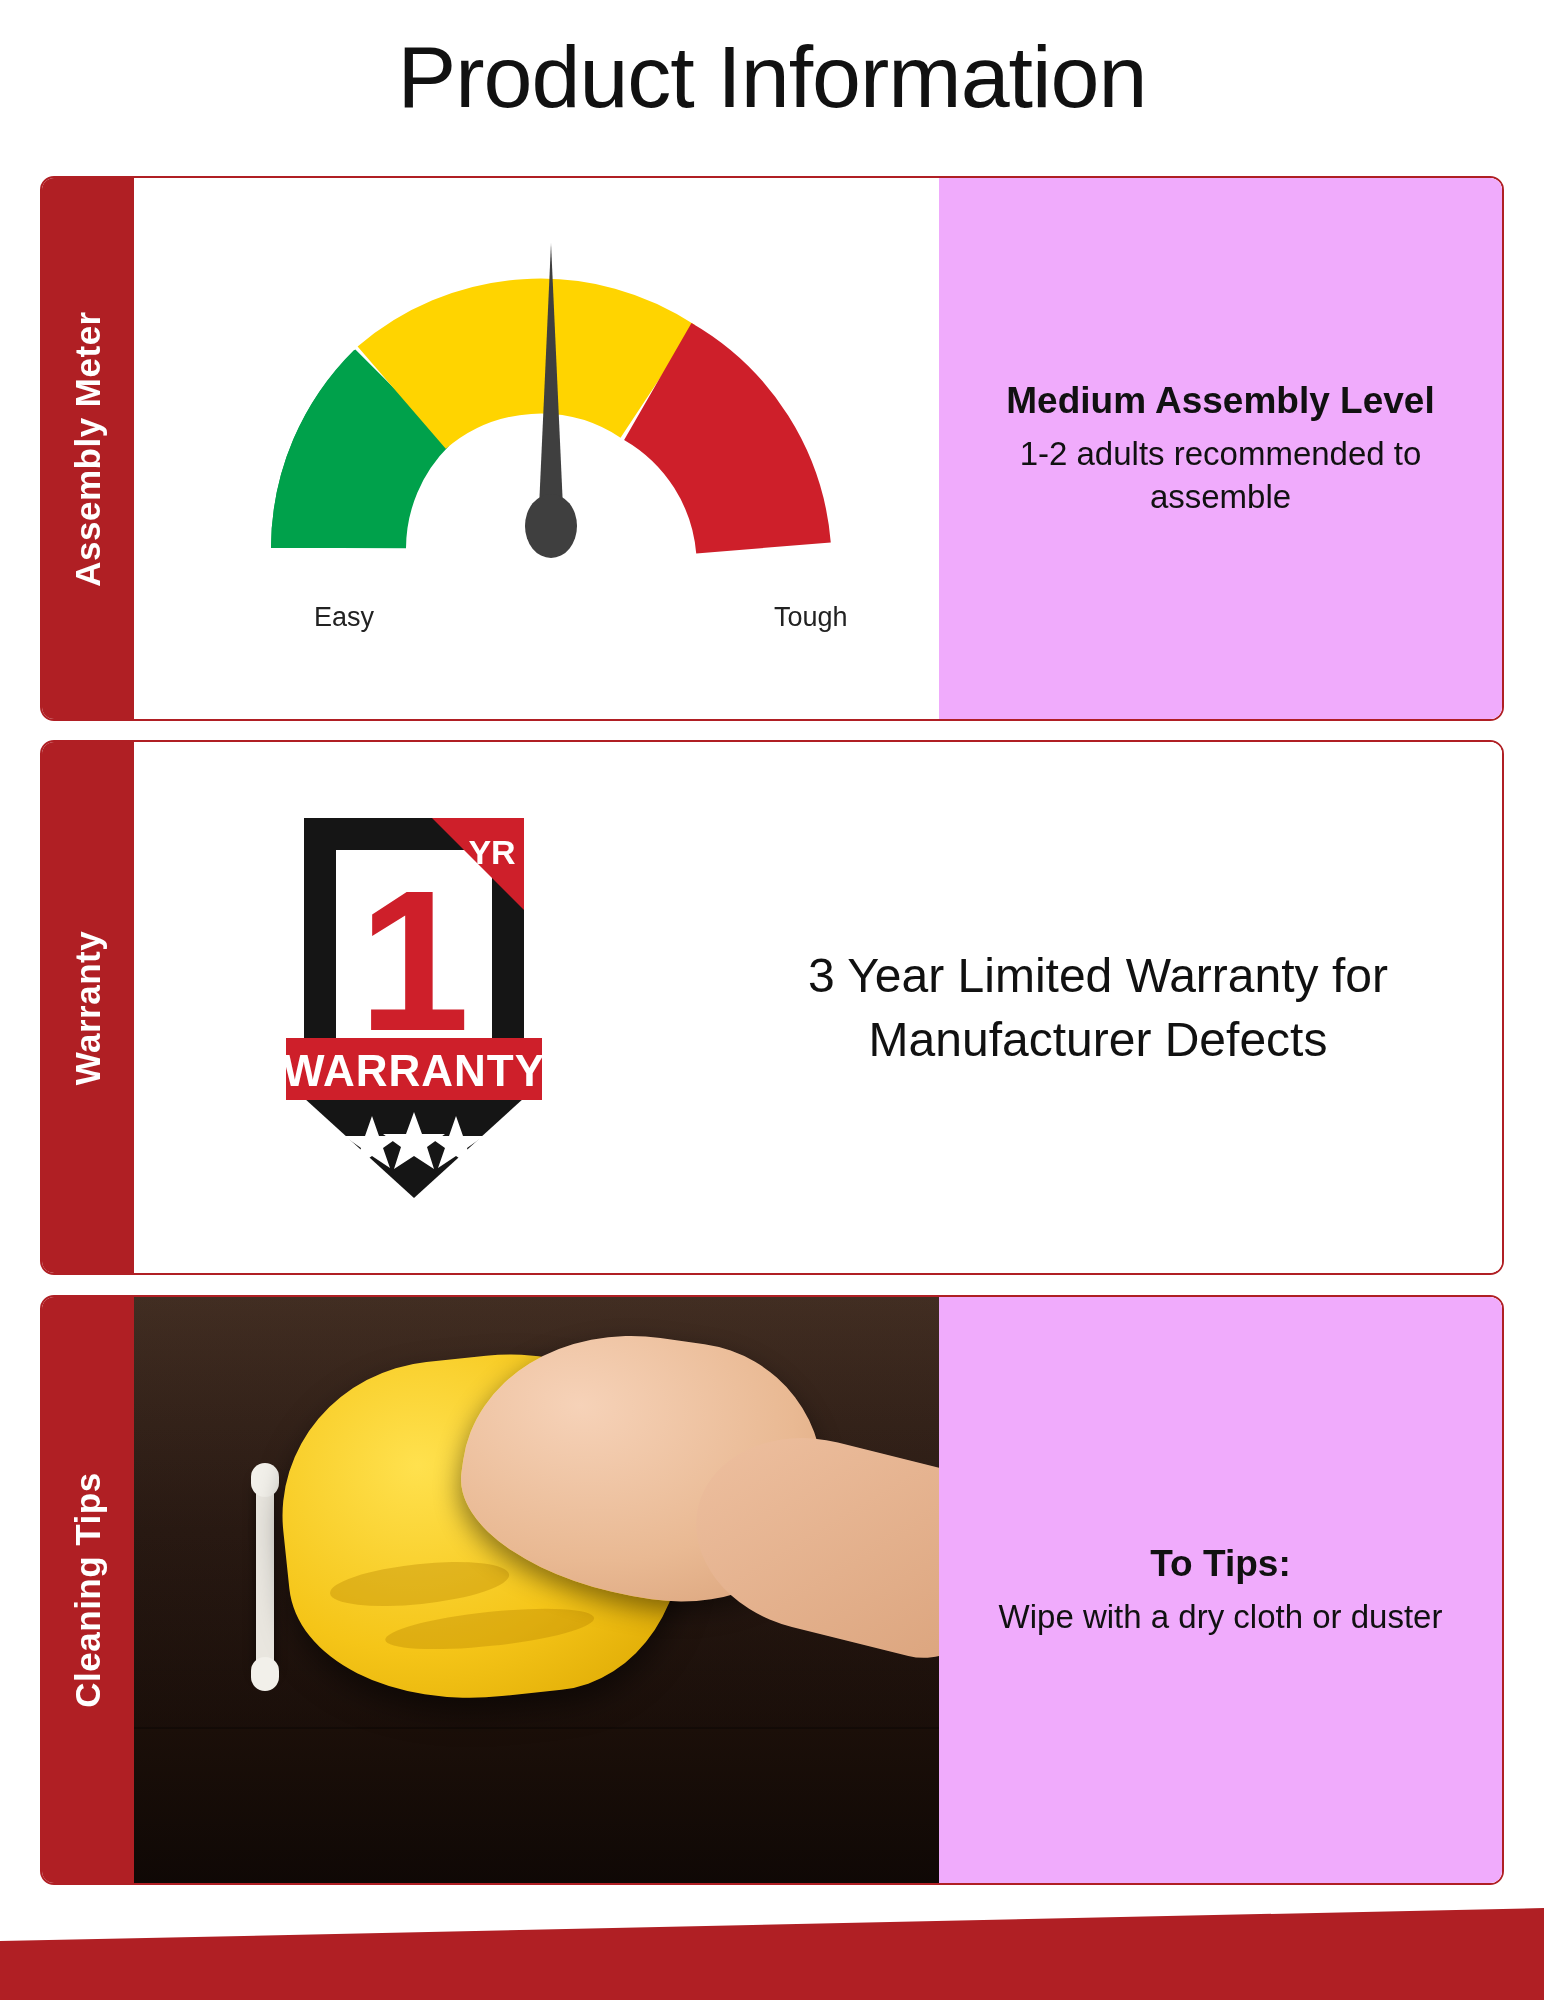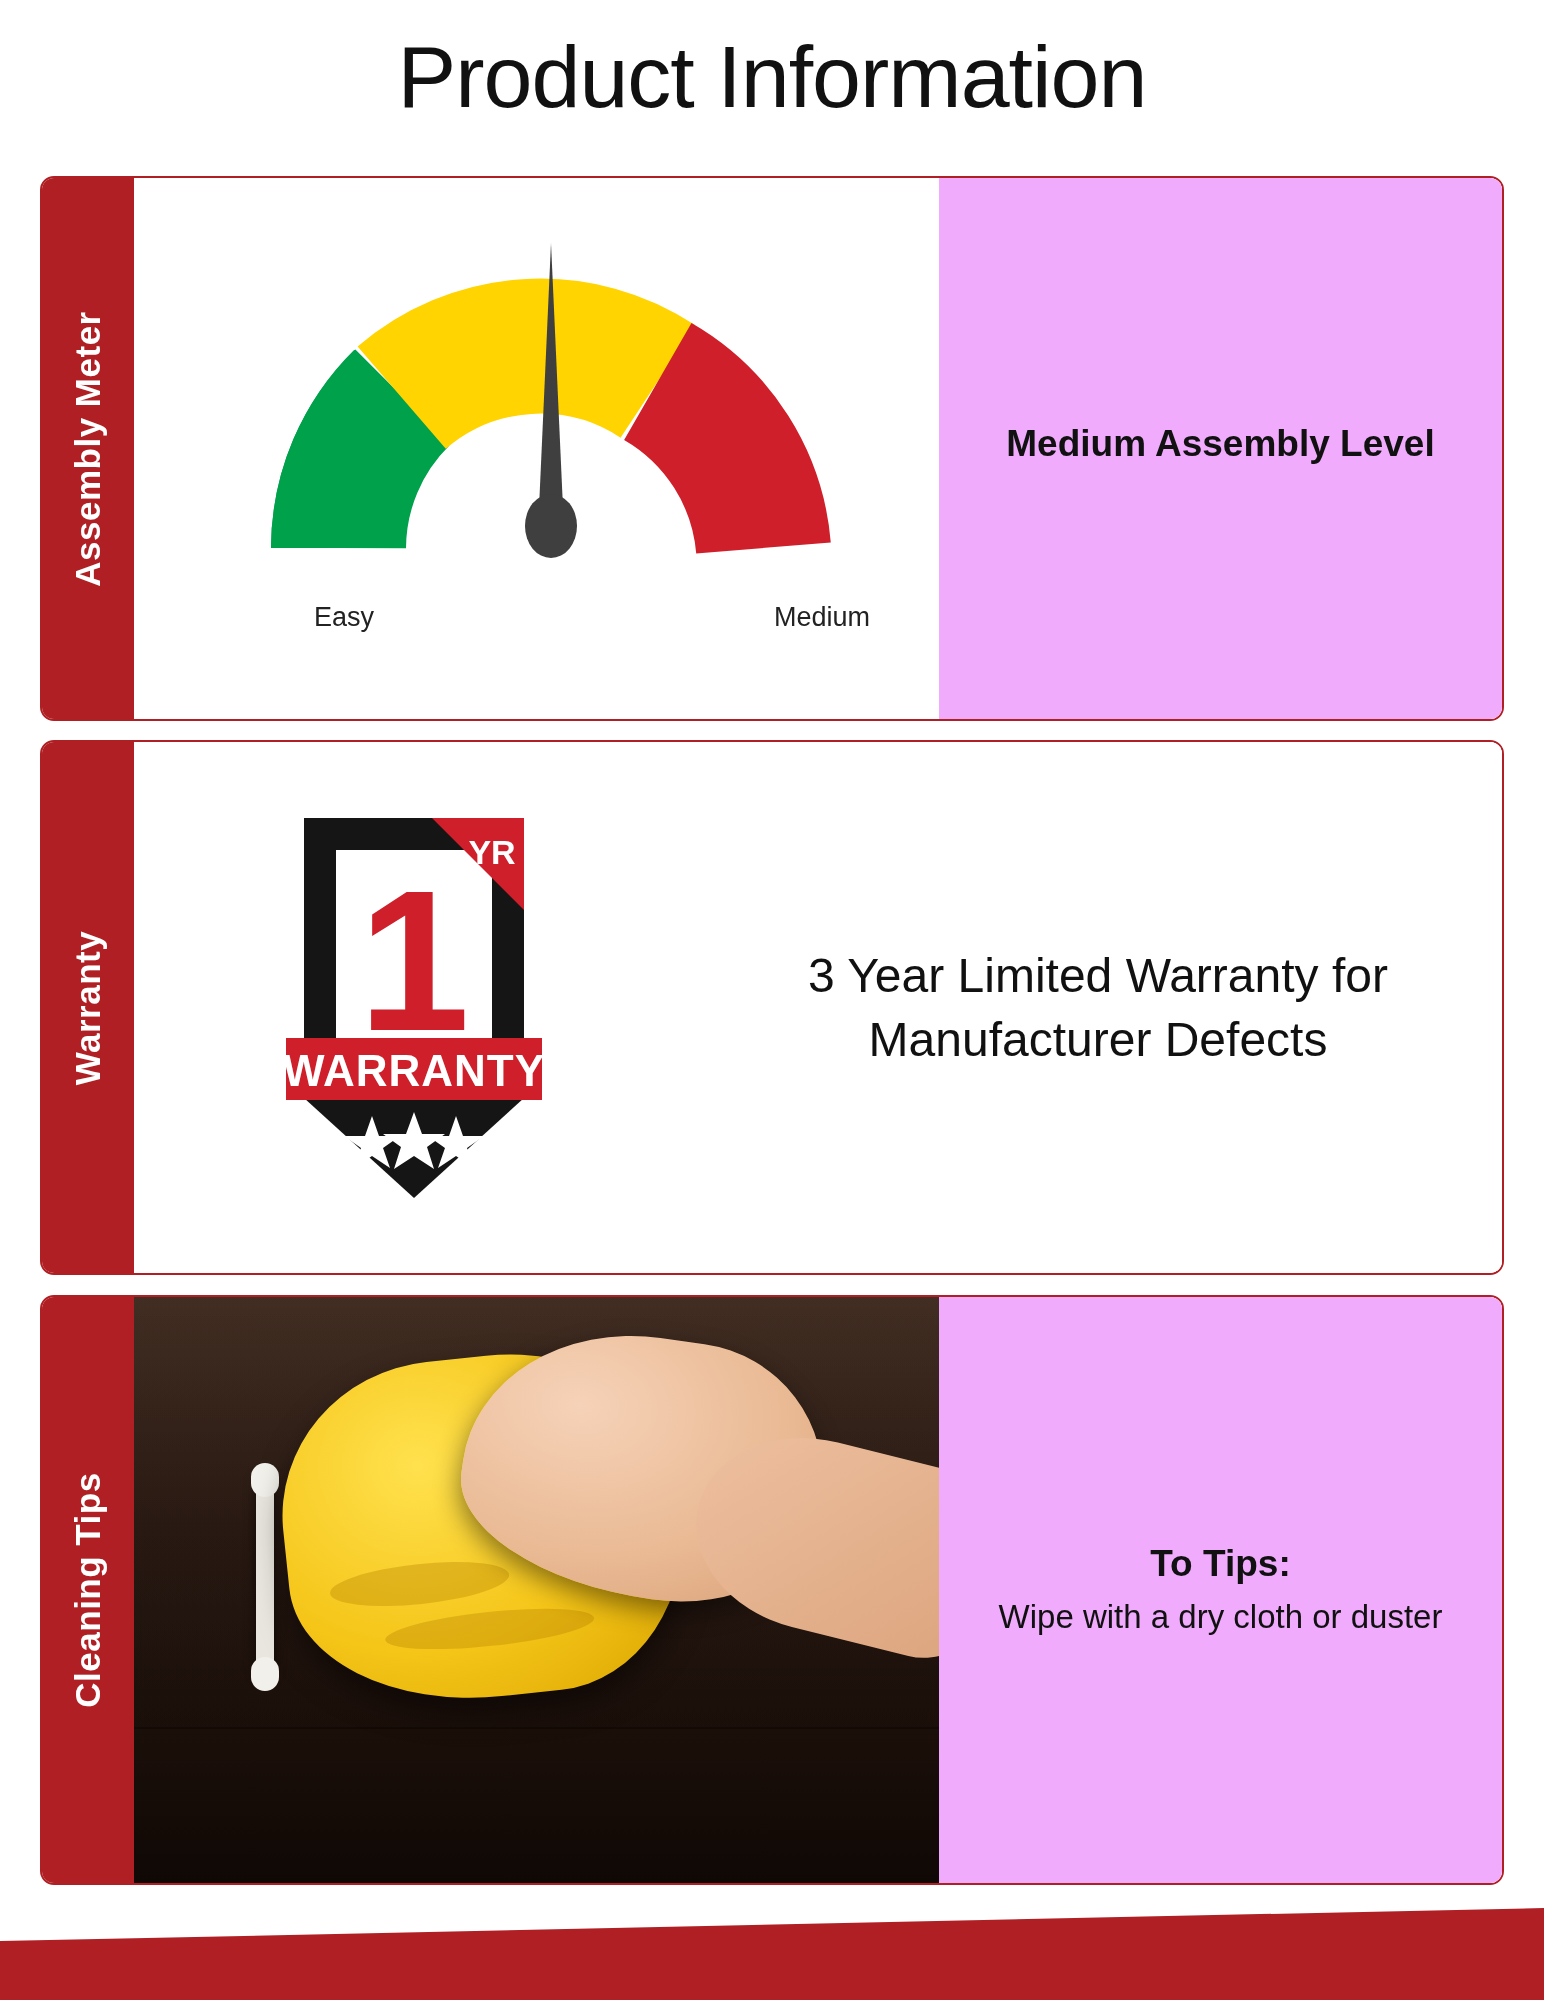--- a/index.html
+++ b/index.html
@@ -225,25 +225,26 @@
           <g fill="none" stroke-width="135">
             <path d="M 97.5 340 A 212.5 212.5 0 0 1 160.7 189.7" stroke="#00a14b"></path>
             <path d="M 160.7 189.7 A 212.5 212.5 0 0 1 416.8 173.4" stroke="#ffd400"></path>
             <path d="M 416.8 173.4 A 212.5 212.5 0 0 1 522.5 340" stroke="#ce1f2a"></path>
           </g>
 
           <path d="M 310 35 L 322 300 Q 322 340 310 340 Q 298 340 298 300 Z" fill="#3f3f3f"></path>
           <ellipse cx="310" cy="318" rx="26" ry="32" fill="#3f3f3f"></ellipse>
         </svg>
         <div class="gauge-label easy">Easy</div>
-        <div class="gauge-label tough">Medium</div>
+        <div class="gauge-label tough">Tough</div>
       </div>
     </div>
     <div class="panel-right">
       <div class="right-title">Medium Assembly Level</div>
+      <div class="right-sub">1-2 adults recommended to assemble</div>
     </div>
   </div>
 </section>
 
 <section class="panel" id="panel-warranty">
   <div class="panel-tab">
     <span>Warranty</span>
   </div>
   <div class="panel-body">
     <div class="panel-left">

